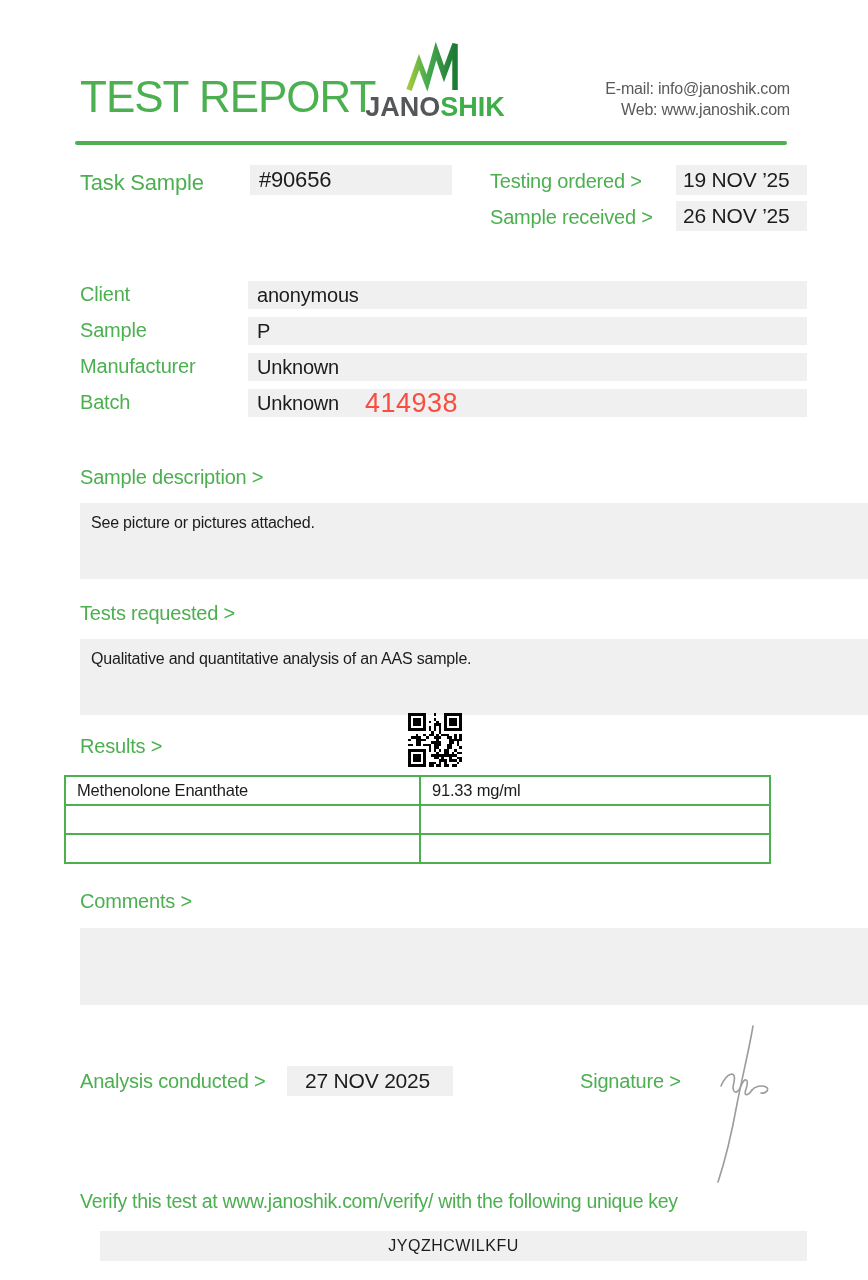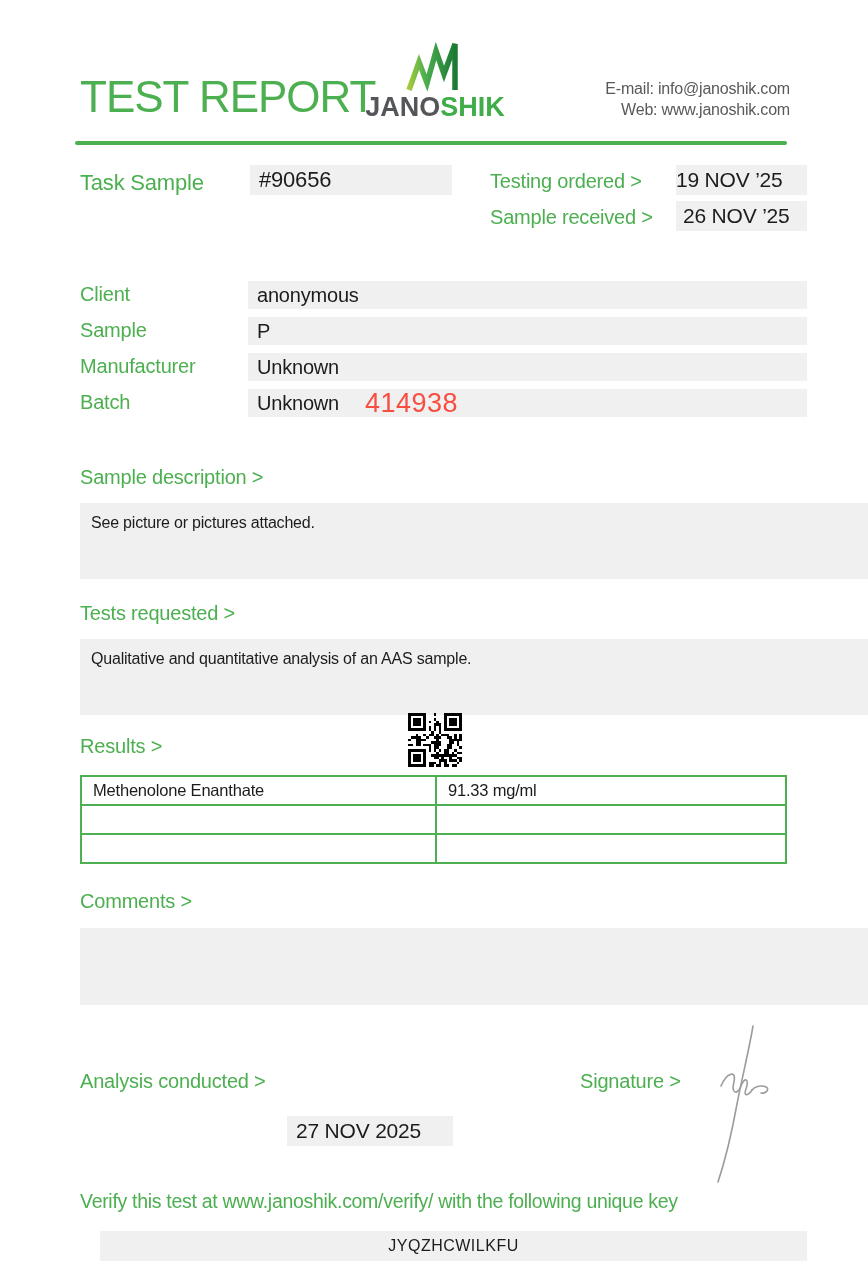--- a/index.html
+++ b/index.html
@@ -27,40 +27,40 @@
 
   
   .lbl{position:absolute;color:var(--green);font-size:20px;white-space:nowrap;}
   .box{position:absolute;background:var(--box);}
   .val{color:var(--ink);margin-left:20px;}
 
   
   .task-lbl{left:80px;top:170px;font-size:22px;}
   .task-box{left:230px;top:165px;width:202px;height:30px;line-height:30px;padding-left:9px;font-size:22px;}
   .ordered-lbl{left:490px;top:170px;}
-  .ordered-box{left:656px;top:165px;width:131px;height:30px;line-height:30px;font-size:21px;}
+  .ordered-box{left:656px;top:165px;width:131px;height:30px;line-height:30px;padding-left:7px;font-size:21px;}
   .received-lbl{left:490px;top:206px;}
   .received-box{left:656px;top:201px;width:131px;height:30px;line-height:30px;padding-left:7px;font-size:21px;}
 
   
   .detail-lbl{left:80px;font-size:20px;}
   .detail-box{left:228px;width:559px;height:28px;line-height:28px;padding-left:9px;font-size:20px;}
   .batch-overlay{position:absolute;left:365px;top:388px;color:var(--red);font-size:27px;letter-spacing:0.5px;font-family:"Liberation Sans",sans-serif;}
 
   
   .section-lbl{font-size:20px;}
   .big-box{left:80px;width:837px;background:var(--box);position:absolute;font-size:16px;padding:10px 11px;line-height:20px;color:var(--ink);}
 
   
-  .results-table{position:absolute;left:80px;top:775px;width:707px;border-collapse:collapse;}
+  .results-table{position:absolute;left:64px;top:775px;width:707px;border-collapse:collapse;}
   .results-table td{border:2px solid var(--green);height:29px;font-size:16.5px;padding:0 0 0 11px;color:var(--ink);background:#fff;}
   .results-table td.c1{width:355px;}
 
   
-  .analysis-box{left:267px;top:1116px;width:166px;height:30px;line-height:30px;padding-left:9px;font-size:21px;}
+  .analysis-box{left:267px;top:1066px;width:166px;height:30px;line-height:30px;padding-left:18px;font-size:21px;}
   .signature-svg{position:absolute;left:693px;top:1020px;}
   .qr{position:absolute;left:408px;top:713px;}
 
   
   .verify-line{position:absolute;left:80px;top:1190px;font-size:19.5px;color:var(--green);letter-spacing:-0.3px;white-space:nowrap;}
   .key-box{left:80px;top:1231px;width:707px;height:30px;line-height:30px;text-align:center;font-size:16px;letter-spacing:0.5px;}
 </style>
 </head>
 <body>
 

